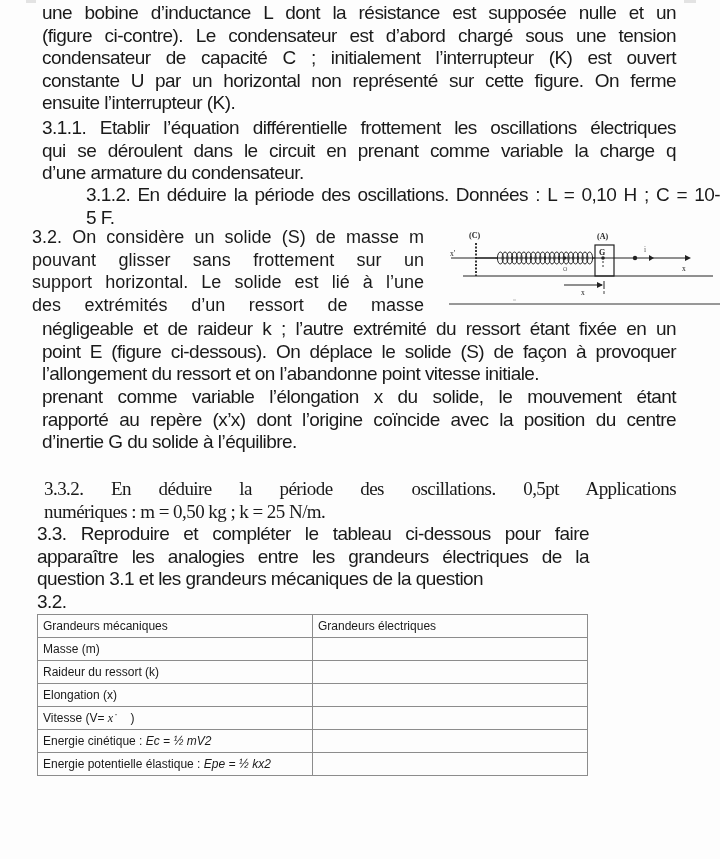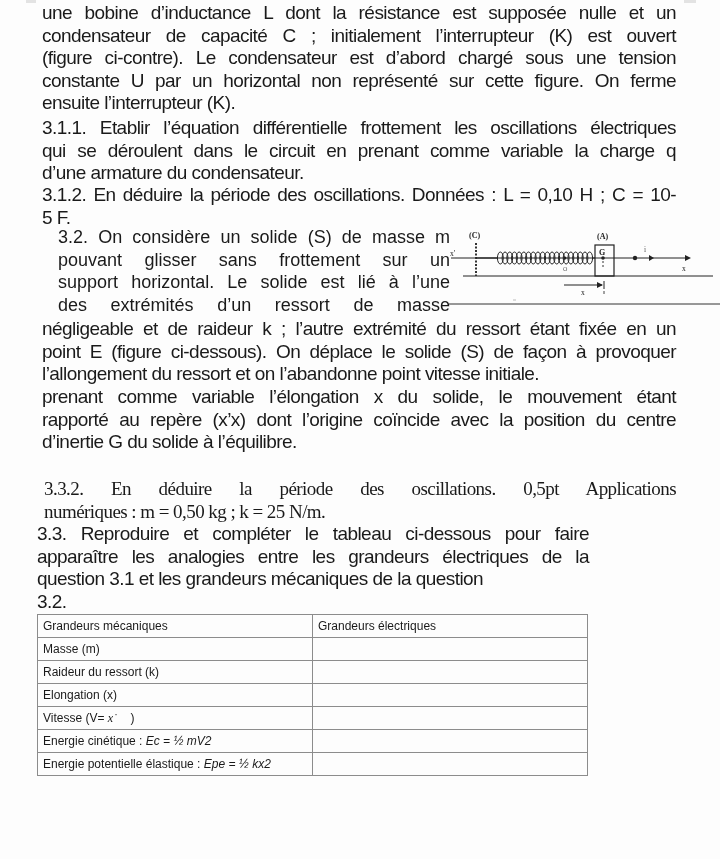--- a/index.html
+++ b/index.html
@@ -43,21 +43,21 @@
     white-space: nowrap;
     height: 22.5px;
   }
   .just {
     text-align: justify;
     text-align-last: justify;
     white-space: normal;
   }
   .sec32 {
     position: absolute;
-    left: 58px;
+    left: 32px;
     top: 226px;
     width: 392px;
   }
   .figure {
     position: absolute;
     left: 445px;
     top: 225px;
     width: 275px;
     height: 80px;
   }
@@ -108,33 +108,33 @@
   }
 </style>
 </head>
 <body>
 
 <div class="top-marks" style="left:26px;width:10px;"></div>
 <div class="top-marks" style="left:684px;width:12px;"></div>
 
 <div class="block cond" style="top:2px;">
   <span class="line just">une bobine d’inductance L dont la résistance est supposée nulle et un</span>
+  <span class="line just">(figure ci-contre). Le condensateur est d’abord chargé sous une tension</span>
   <span class="line just">condensateur de capacité C ; initialement l’interrupteur (K) est ouvert</span>
-  <span class="line just">(figure ci-contre). Le condensateur est d’abord chargé sous une tension</span>
   <span class="line just">constante U par un horizontal non représenté sur cette figure. On ferme</span>
   <span class="line">ensuite l’interrupteur (K).</span>
 </div>
 
 <div class="block cond" style="top:117px;">
   <span class="line just">3.1.1. Etablir l’équation différentielle frottement les oscillations électriques</span>
   <span class="line just">qui se déroulent dans le circuit en prenant comme variable la charge q</span>
   <span class="line">d’une armature du condensateur.</span>
 </div>
 
-<div class="block cond" style="top:184px;">
+<div class="block cond" style="top:184px;margin-left:44px;">
   <span class="line just">3.1.2. En déduire la période des oscillations. Données : L = 0,10 H ; C = 10-</span>
   <span class="line">5 F.</span>
 </div>
 
 <div class="sec32 wide">
   <span class="line just">3.2. On considère un solide (S) de masse m</span>
   <span class="line just">pouvant glisser sans frottement sur un</span>
   <span class="line just">support horizontal. Le solide est lié à l’une</span>
   <span class="line just">des extrémités d’un ressort de masse</span>
 </div>

